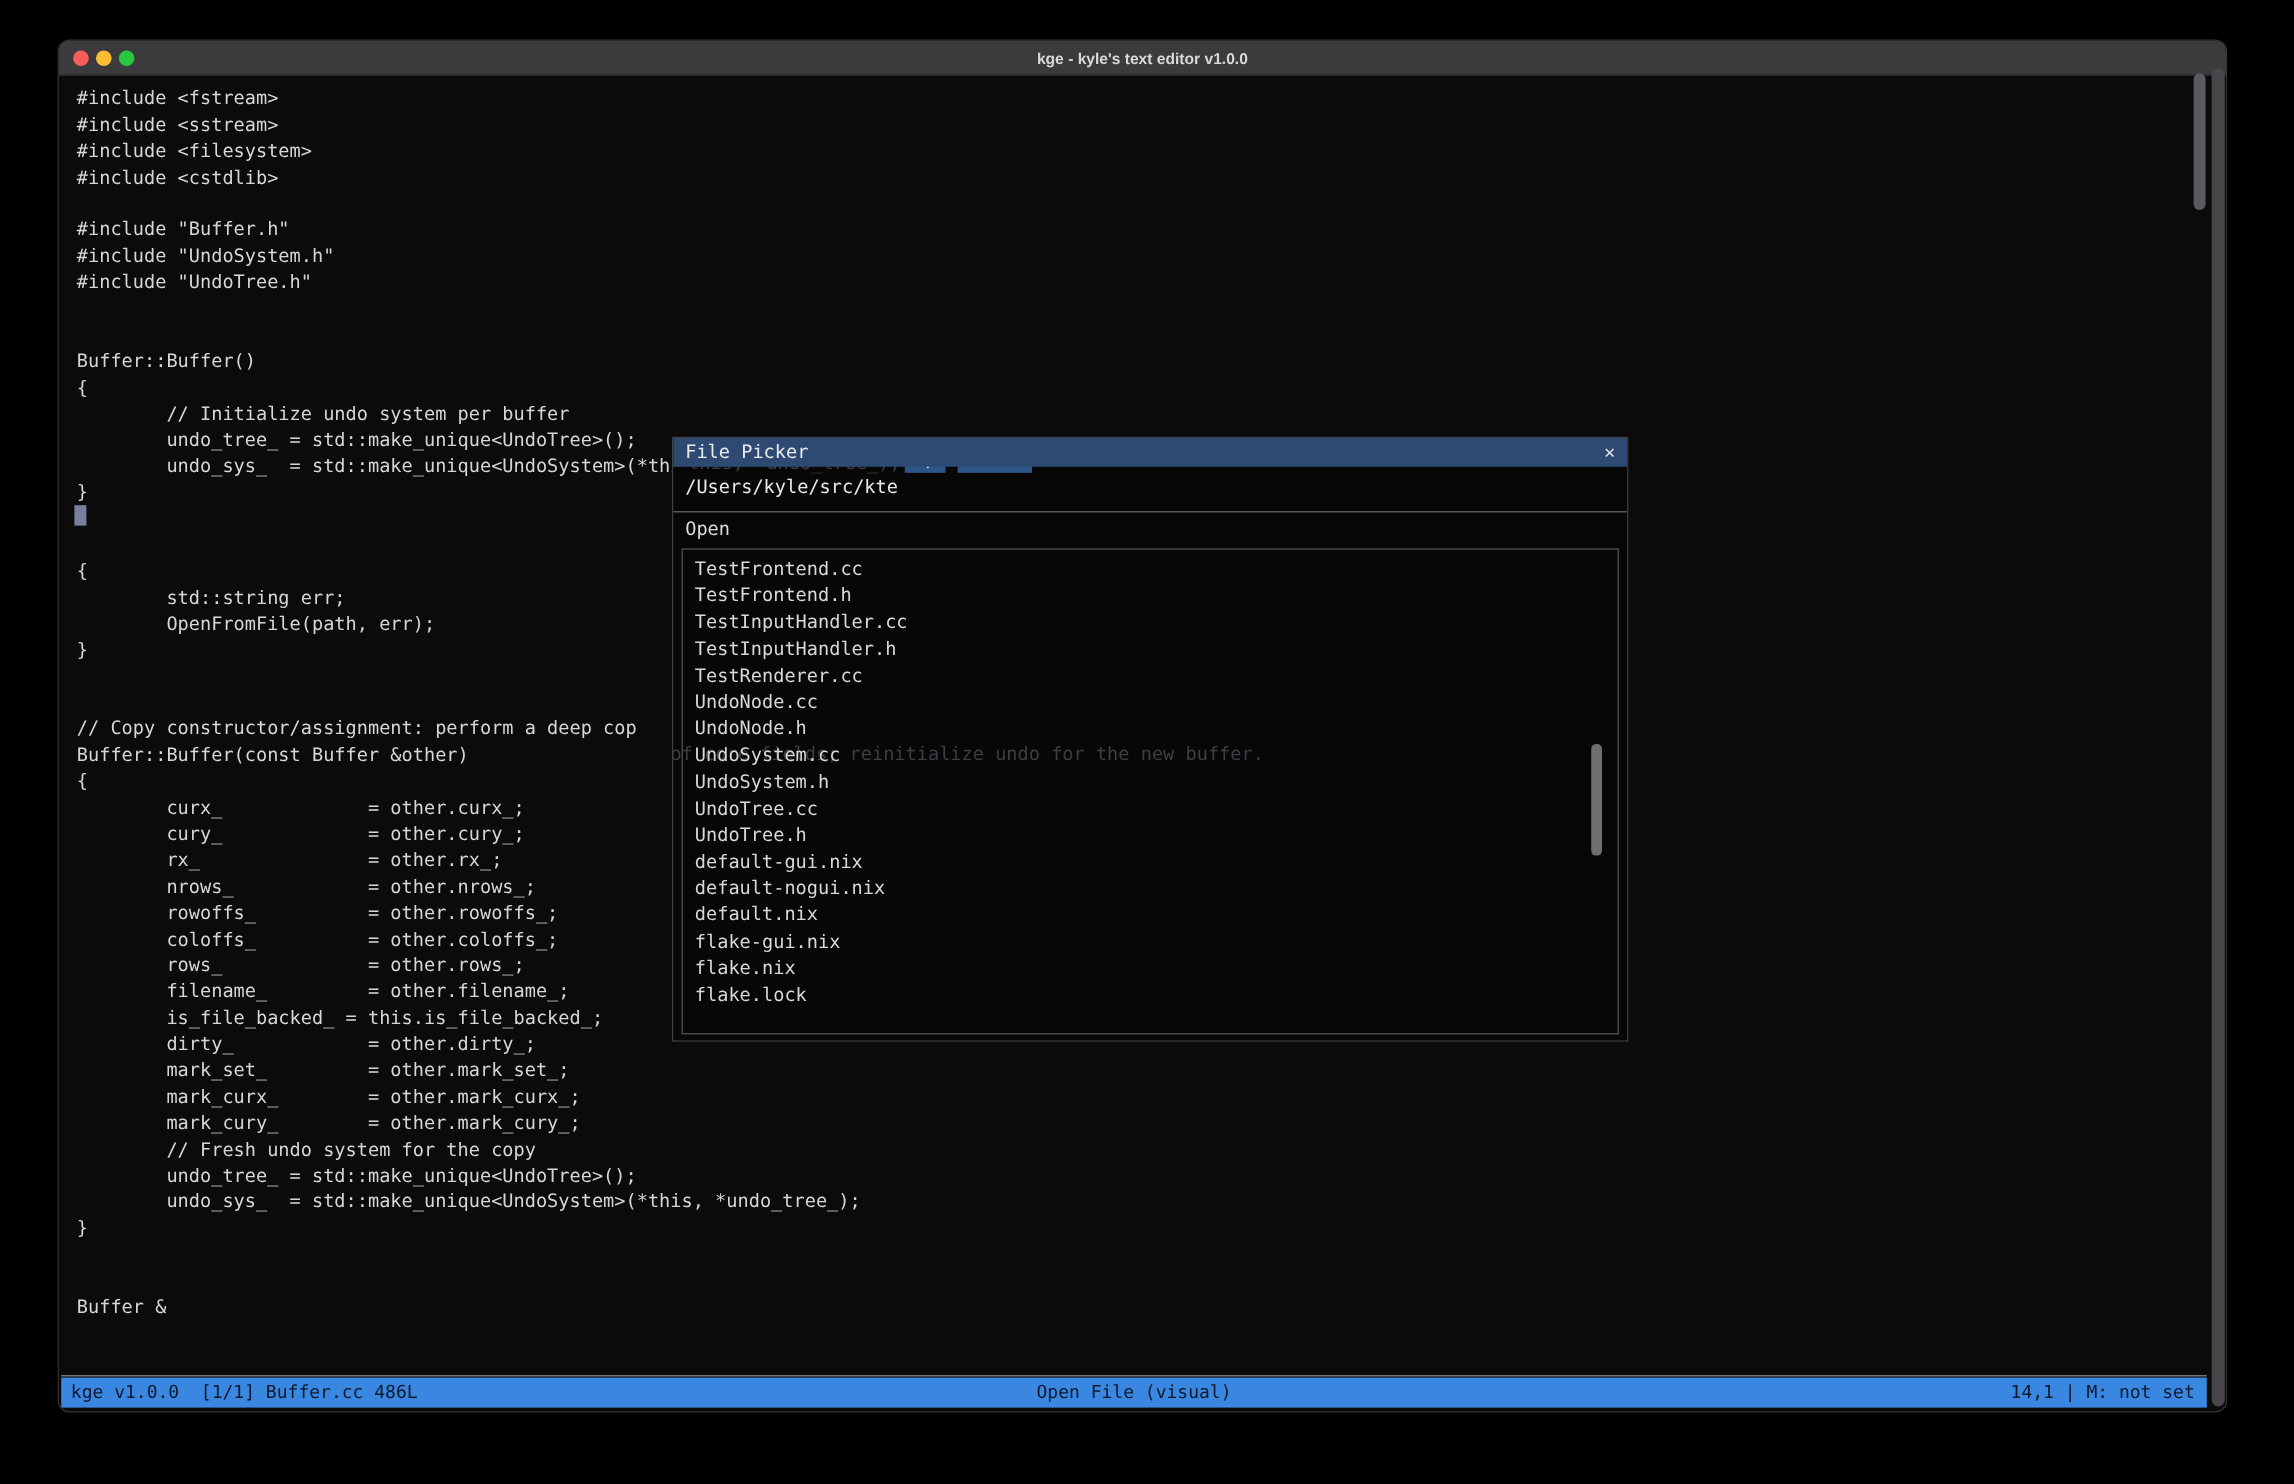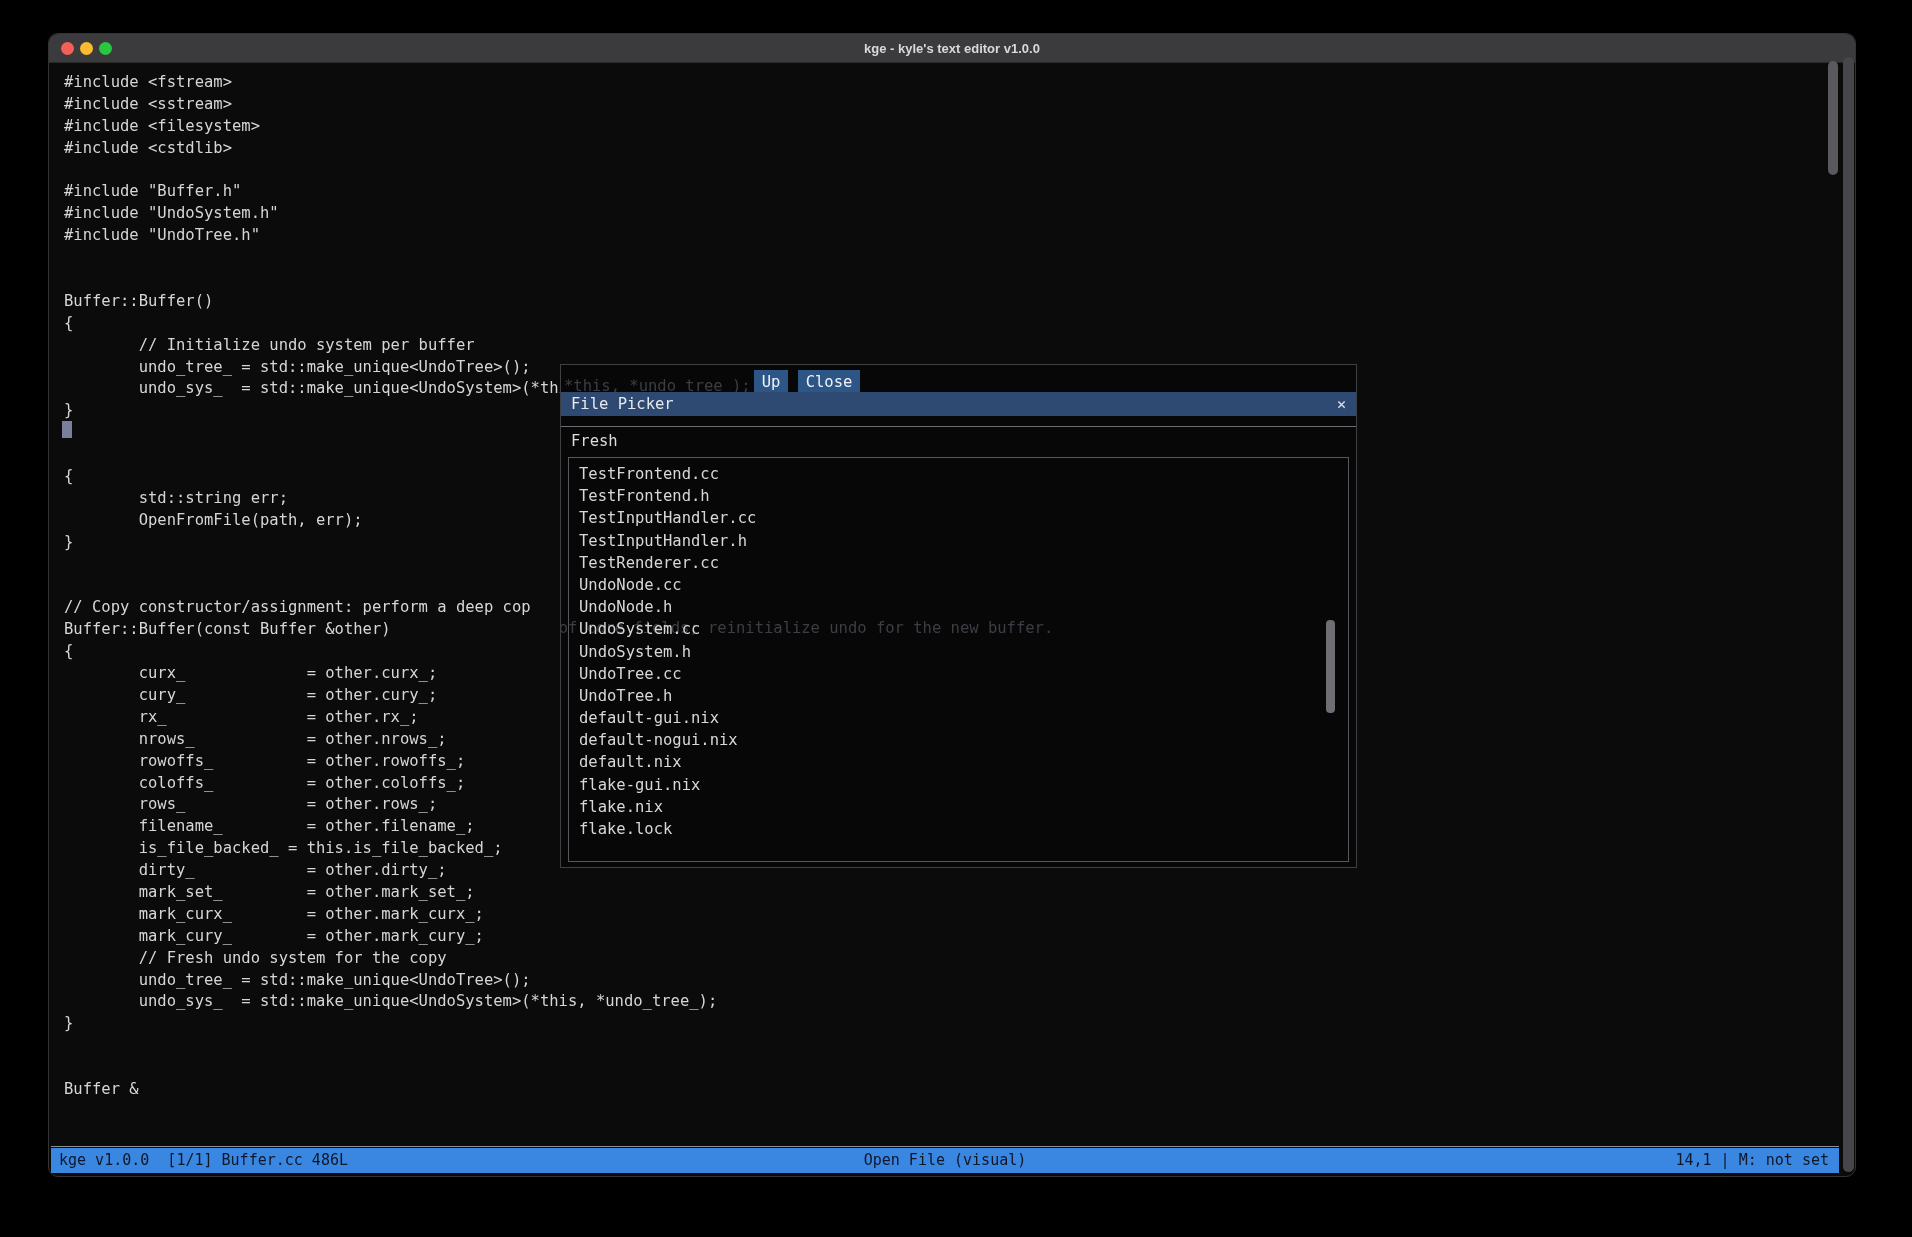--- a/index.html
+++ b/index.html
@@ -36,21 +36,21 @@
   .sb-left{position:absolute;left:8px;top:0;line-height:25px;white-space:pre;}
   .sb-center{position:absolute;left:0;top:0;width:100%;text-align:center;line-height:25px;white-space:pre;}
   .sb-right{position:absolute;right:10px;top:0;line-height:25px;white-space:pre;}
 
   
   .dialog{position:absolute;left:560px;top:364px;width:797px;height:504px;background:#070708;
           border:1px solid #3e4044;box-sizing:border-box;overflow:hidden;}
   .bleed{position:absolute;white-space:pre;font-size:15.5px;line-height:21.9px;color:#3c3e44;z-index:1;}
   .bleed-top{left:3px;top:11px;}
   .bleed-mid{left:-21px;top:253px;}
-  .dlg-titlebar{position:absolute;left:0;top:0;width:100%;height:24px;background:#2e4a73;z-index:3;margin-top:27px;}
+  .dlg-titlebar{position:absolute;left:0;top:0;width:100%;height:24px;background:#2e4a73;z-index:3;}
   .dlg-title{position:absolute;left:10px;top:0;line-height:24px;font-size:15.5px;color:#e8eaee;white-space:pre;}
   .dlg-x{position:absolute;right:10px;top:0;line-height:24px;font-size:15px;color:#dfe3ea;cursor:default;}
   .dlg-pathrow{position:absolute;left:0;top:24px;width:100%;height:34px;z-index:2;}
   .dlg-path{position:absolute;left:10px;top:0;line-height:34px;font-size:15.5px;color:#e8e8e8;white-space:pre;}
   .dlg-btn{position:absolute;top:5px;height:24px;line-height:24px;background:#2d5687;color:#eef2f8;
            font-size:15.5px;text-align:center;z-index:2;}
   .btn-up{left:193px;width:34px;}
   .btn-close{left:237px;width:62px;}
   .dlg-sep{position:absolute;left:0;top:61px;width:100%;height:1px;background:#6a6d72;z-index:2;}
   .dlg-colhdr{position:absolute;left:10px;top:62px;height:28px;line-height:28px;font-size:15.5px;color:#dcdcdc;z-index:2;}
@@ -145,21 +145,21 @@
       <span class="dlg-x mono">✕</span>
     </div>
 
     <div class="dlg-pathrow">
       <span class="dlg-path mono">/Users/kyle/src/kte</span>
     </div>
     <div class="dlg-btn btn-up mono">Up</div>
     <div class="dlg-btn btn-close mono">Close</div>
 
     <div class="dlg-sep"></div>
-    <div class="dlg-colhdr mono">Fresh</div>
+    <div class="dlg-colhdr mono">Open</div>
 
     <div class="file-list">
         <div class="file-item mono">TestFrontend.cc</div>
         <div class="file-item mono">TestFrontend.h</div>
         <div class="file-item mono">TestInputHandler.cc</div>
         <div class="file-item mono">TestInputHandler.h</div>
         <div class="file-item mono">TestRenderer.cc</div>
         <div class="file-item mono">UndoNode.cc</div>
         <div class="file-item mono">UndoNode.h</div>
         <div class="file-item mono">UndoSystem.cc</div>

